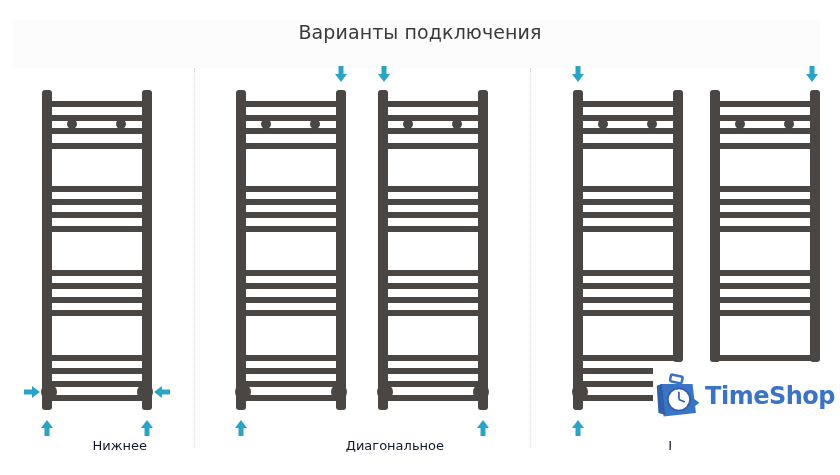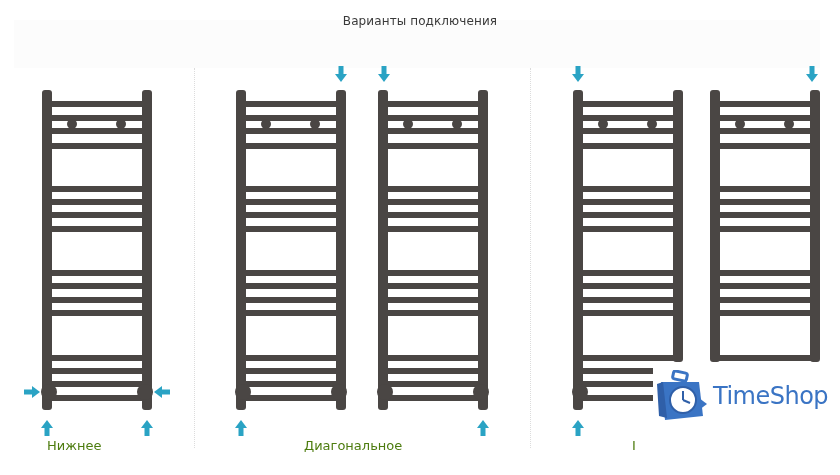--- a/index.html
+++ b/index.html
@@ -1,42 +1,42 @@
 <!DOCTYPE html>
 <html><head>
   <meta charset="utf-8">
   <style>
     html, body { margin: 0; padding: 0; }
     body {
       width: 840px; height: 475px; background: #ffffff; position: relative; overflow: hidden;
       font-family: "DejaVu Sans", "Liberation Sans", sans-serif;
     }
     .title {
-      position: absolute; left: 0; top: 14px; width: 840px; text-align: center;
-      font-size: 12px; color: #3a3a3a; letter-spacing: 0.1px;
+      position: absolute; left: 0; top: 21px; width: 840px; text-align: center;
+      font-size: 19px; color: #3a3a3a; letter-spacing: 0.1px;
     }
     .band {
       position: absolute; left: 14px; top: 20px; width: 806px; height: 48px;
       background: #fcfcfc;
     }
     .divider {
       position: absolute; top: 68px; height: 380px; width: 0;
       border-left: 1px dotted #dcdcdc;
     }
     svg.diagram { position: absolute; left: 0; top: 0; }
     .label {
-      position: absolute; top: 438px; font-size: 13px; color: #4d7c0f; text-align: left;
+      position: absolute; top: 438px; font-size: 13px; color: #0f172a; text-align: right;
     }
     .logo {
       position: absolute; left: 655px; top: 370px; width: 180px; height: 52px;
       display: flex; align-items: center;
     }
     .logo-text {
       font-family: "DejaVu Sans", "Liberation Sans", sans-serif;
-      font-size: 24px; color: #3a74c4; font-weight: normal; margin-left: 4px; letter-spacing: -0.5px;
+      font-size: 24px; color: #3a74c4; font-weight: bold; margin-left: 4px; letter-spacing: -0.5px;
     }
   </style>
 </head>
 <body>
 
 <div class="band"></div>
 <div class="title">Варианты подключения</div>
 
 <div class="divider" style="left:194px"></div>
 <div class="divider" style="left:530px"></div>

